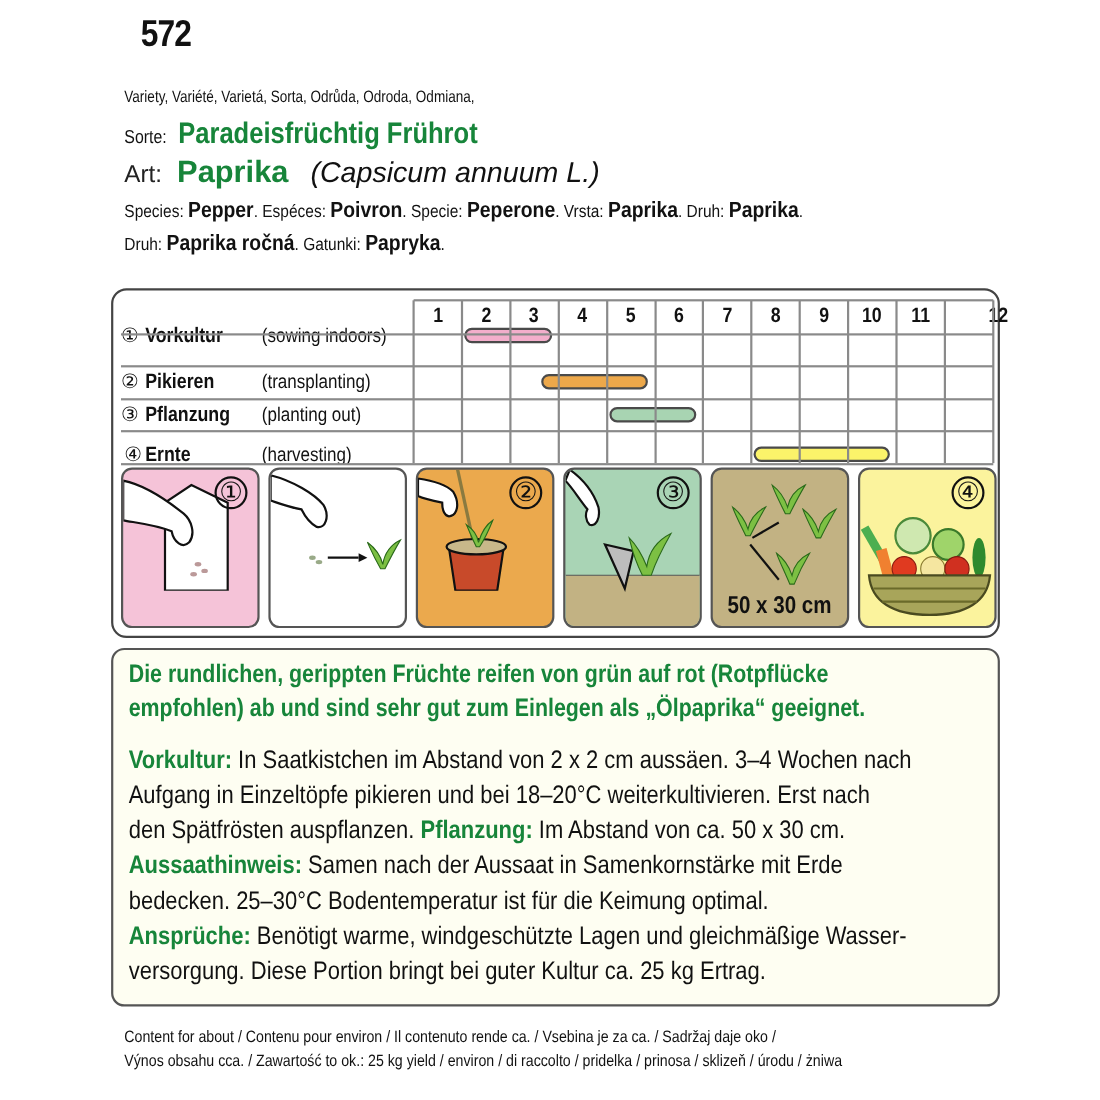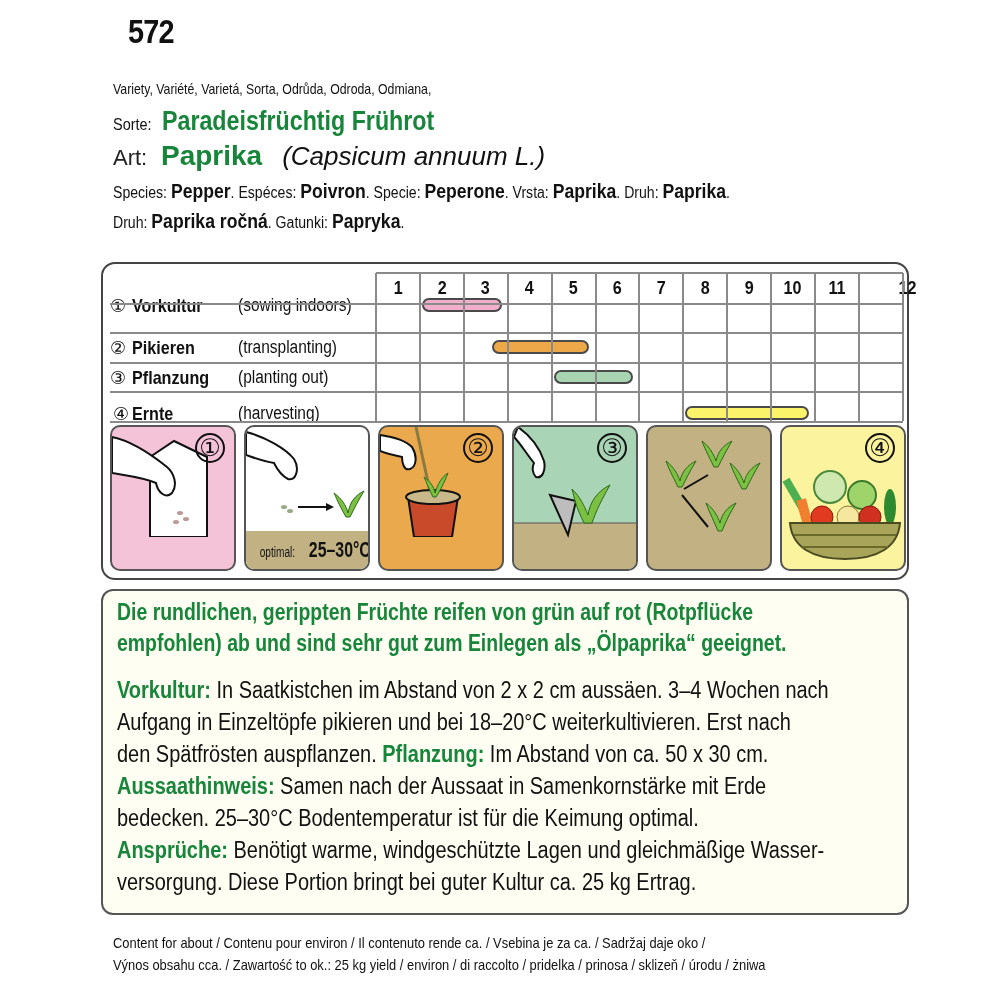--- a/index.html
+++ b/index.html
@@ -142,21 +142,20 @@
 
   <div class="tile" style="left:141px;top:161px;background:#ffffff;">
     <svg width="126" height="110">
       <path d="M0,5 C20,10 40,22 48,32 C54,42 50,54 42,52 C34,48 30,40 28,36 C16,34 6,30 0,28 Z" fill="#fff" stroke="#111" stroke-width="2"></path>
       <ellipse cx="38" cy="80" rx="3" ry="2" fill="#9a8"></ellipse>
         <ellipse cx="44" cy="84" rx="3" ry="2" fill="#9a8"></ellipse>
       <line x1="52" y1="80" x2="80" y2="80" stroke="#111" stroke-width="2"></line>
         <polygon points="80,76 88,80 80,84" fill="#111"></polygon>
       <path d="M100,90 C92,76 90,70 88,66 C96,72 100,78 102,86 C104,74 110,68 118,64 C112,74 108,82 104,90 Z" fill="#7cc043" stroke="#2a6a1a" stroke-width="1"></path>
     </svg>
-    <div class="bottom"><span><span style="font-size:14px;font-weight:normal;">optimal:</span> <span>25–30°C</span></span></div>
   </div>
 
   <div class="tile" style="left:275px;top:161px;background:#eba94d;">
     <svg width="126" height="110">
       <line x1="36" y1="0" x2="56" y2="92" stroke="#8a7a40" stroke-width="3"></line>
       <path d="M0,8 C14,10 26,14 32,20 C38,30 36,40 30,42 C24,44 22,36 22,30 C12,28 4,26 0,24 Z" fill="#fff" stroke="#111" stroke-width="2"></path>
       <path d="M28,70 L78,70 L72,110 L34,110 Z" fill="#c84a2a" stroke="#111" stroke-width="2"></path>
       <ellipse cx="53" cy="70" rx="27" ry="7" fill="#c8b88a" stroke="#111" stroke-width="2"></ellipse>
       <path d="M53,70 C48,60 46,54 44,50 C50,54 54,60 55,66 C58,56 62,50 68,46 C64,56 60,64 56,70 Z" fill="#7cc043" stroke="#2a6a1a" stroke-width="1"></path>
     </svg>
@@ -176,20 +175,21 @@
 
   <div class="tile" style="left:543px;top:161px;background:#c2b283;">
     <svg width="126" height="110">
       <path d="M30,60 C24,48 20,40 18,34 C26,40 30,48 32,54 C34,44 40,38 48,34 C42,44 38,52 34,60 Z" fill="#7cc043" stroke="#2a6a1a" stroke-width="1"></path>
       <path d="M66,40 C60,28 56,20 54,14 C62,20 66,28 68,34 C70,24 76,18 84,14 C78,24 74,32 70,40 Z" fill="#7cc043" stroke="#2a6a1a" stroke-width="1"></path>
       <path d="M94,62 C88,50 84,42 82,36 C90,42 94,50 96,56 C98,46 104,40 112,36 C106,46 102,54 98,62 Z" fill="#7cc043" stroke="#2a6a1a" stroke-width="1"></path>
       <path d="M70,104 C64,90 60,82 58,76 C66,82 70,90 72,96 C74,86 80,80 88,76 C82,86 78,94 74,104 Z" fill="#7cc043" stroke="#2a6a1a" stroke-width="1"></path>
       <line x1="36" y1="62" x2="60" y2="48" stroke="#111" stroke-width="2"></line>
       <line x1="34" y1="68" x2="60" y2="100" stroke="#111" stroke-width="2"></line>
     </svg>
+    <div class="bottom" style="background:transparent;"><span>50 x 30 cm</span></div>
   </div>
 
   <div class="tile" style="left:677px;top:161px;background:#fbf39d;">
     <svg width="126" height="146">
       <rect x="10" y="50" width="8" height="40" fill="#4caf50" transform="rotate(-30 14 70)"></rect>
       <circle cx="48" cy="60" r="16" fill="#cfe8b0" stroke="#4a8a3a" stroke-width="2"></circle>
       <circle cx="80" cy="68" r="14" fill="#9fd46a" stroke="#3a7a2a" stroke-width="2"></circle>
       <rect x="18" y="72" width="10" height="30" fill="#f08030" transform="rotate(-15 23 87)"></rect>
       <circle cx="40" cy="90" r="11" fill="#e03a20" stroke="#8a1a10" stroke-width="1"></circle>
       <circle cx="66" cy="90" r="11" fill="#f5e6a0" stroke="#8a7a30" stroke-width="1"></circle>

